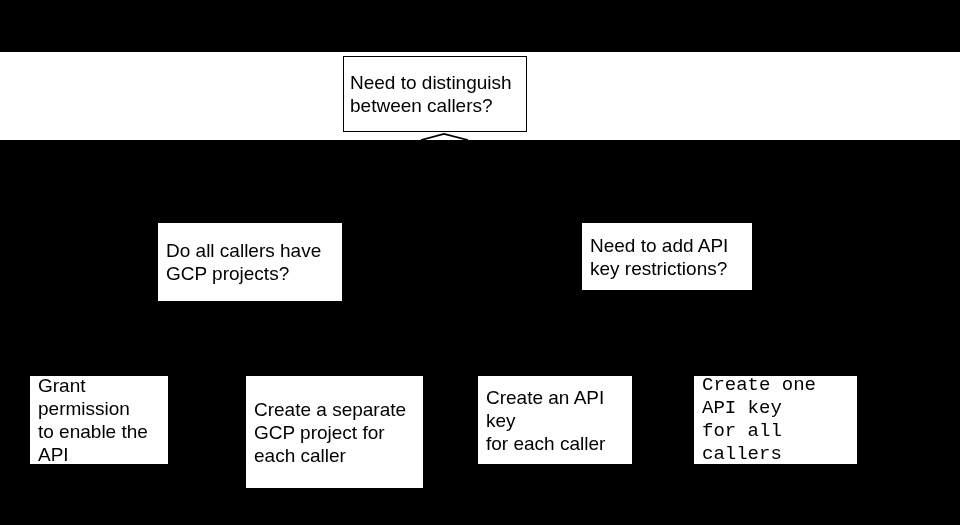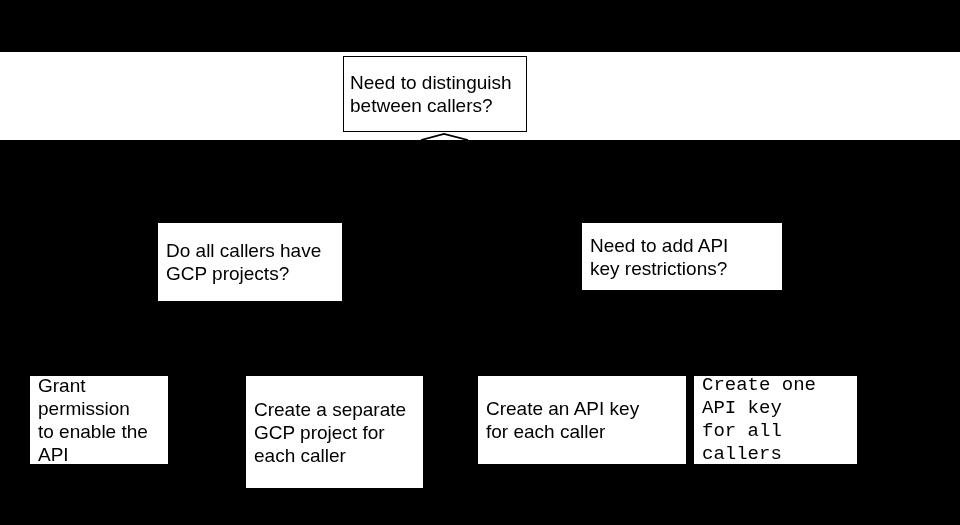--- a/index.html
+++ b/index.html
@@ -31,24 +31,24 @@
     padding-left: 8px;
     padding-right: 4px;
   }
   #node-root {
     left: 343px; top: 56px;
     width: 184px; height: 76px;
     border: 1.5px solid #000000;
   }
   #node-root .label { padding-left: 6px; }
   #node-q-gcp      { left: 142px; top: 223px; width: 184px; height: 78px; margin-left: 16px; }
-  #node-q-keyrestr { left: 582px; top: 223px; width: 200px; height: 67px; }
+  #node-q-keyrestr { left: 582px; top: 223px; width: 170px; height: 67px; }
   #node-o-grant    { left: 30px;  top: 376px; width: 138px; height: 88px; }
   #node-o-project  { left: 246px; top: 376px; width: 177px; height: 112px; }
-  #node-o-keyeach  { left: 478px; top: 376px; width: 208px; height: 88px; }
+  #node-o-keyeach  { left: 478px; top: 376px; width: 154px; height: 88px; }
   #node-o-keyall   { left: 694px; top: 376px; width: 163px; height: 88px; font-family: Liberation Mono, monospace; }
   .connector-caret {
     position: absolute;
     left: 416px; top: 128px;
     width: 56px; height: 12px;
   }
 </style>
 </head>
 <body>
 

